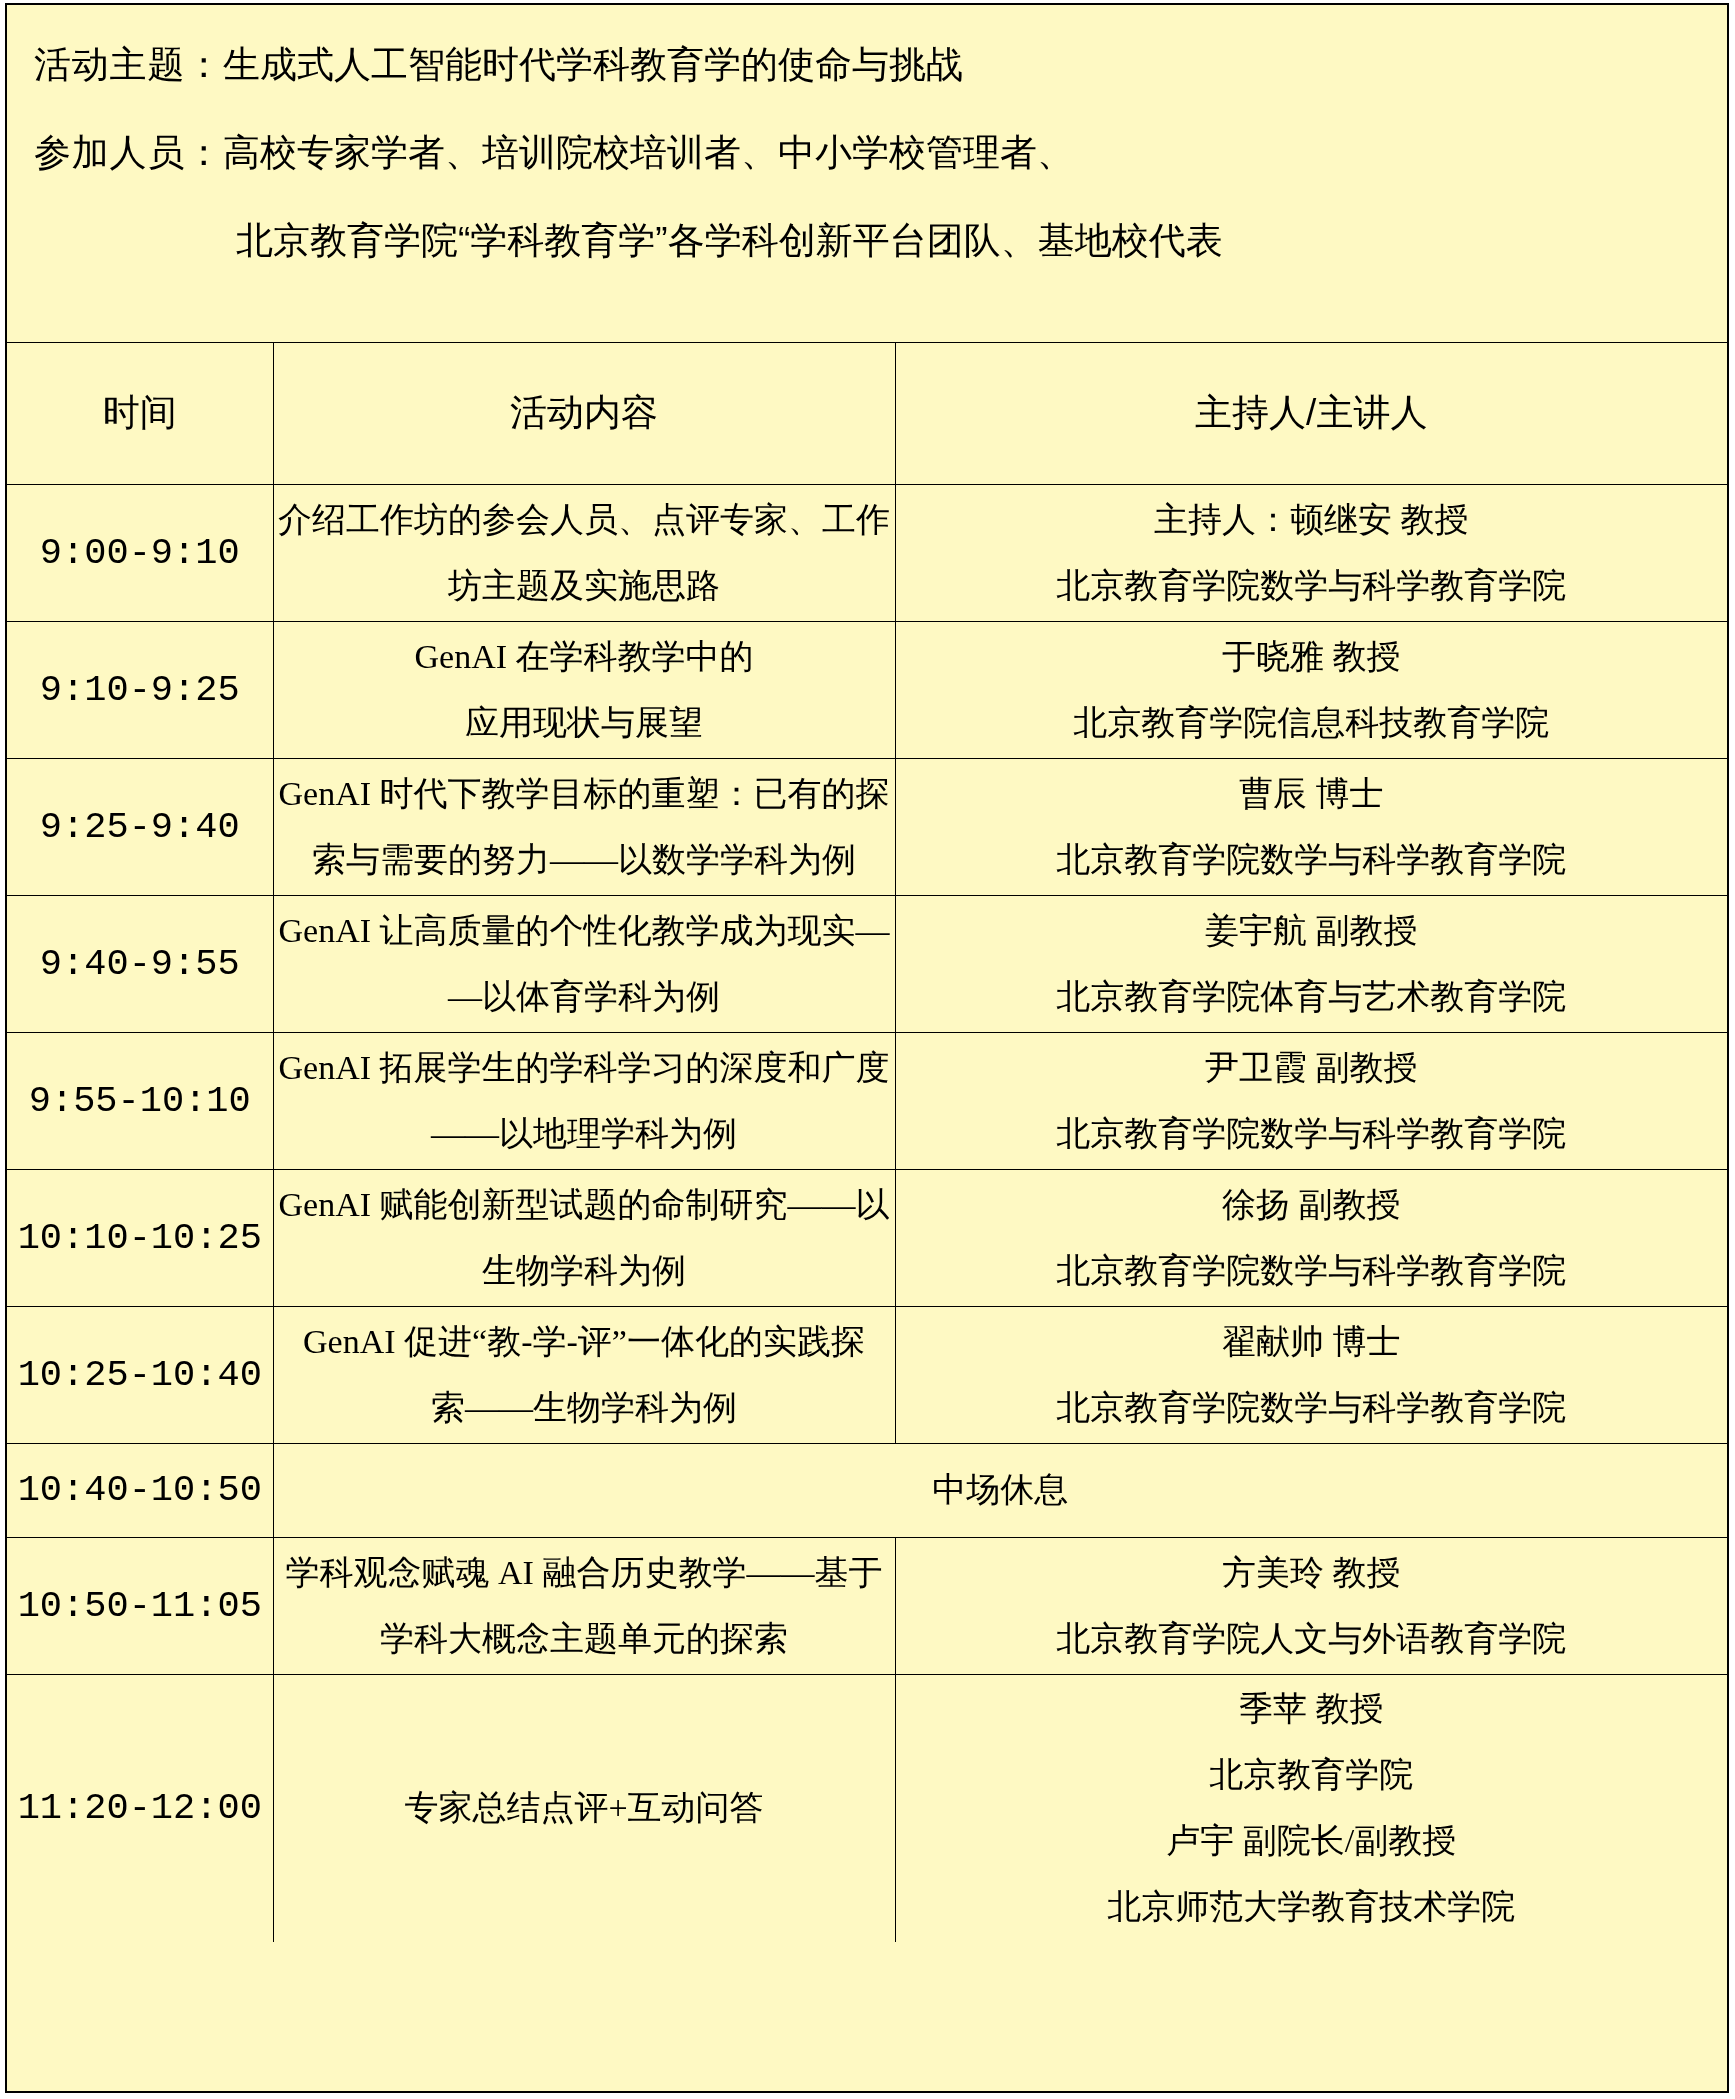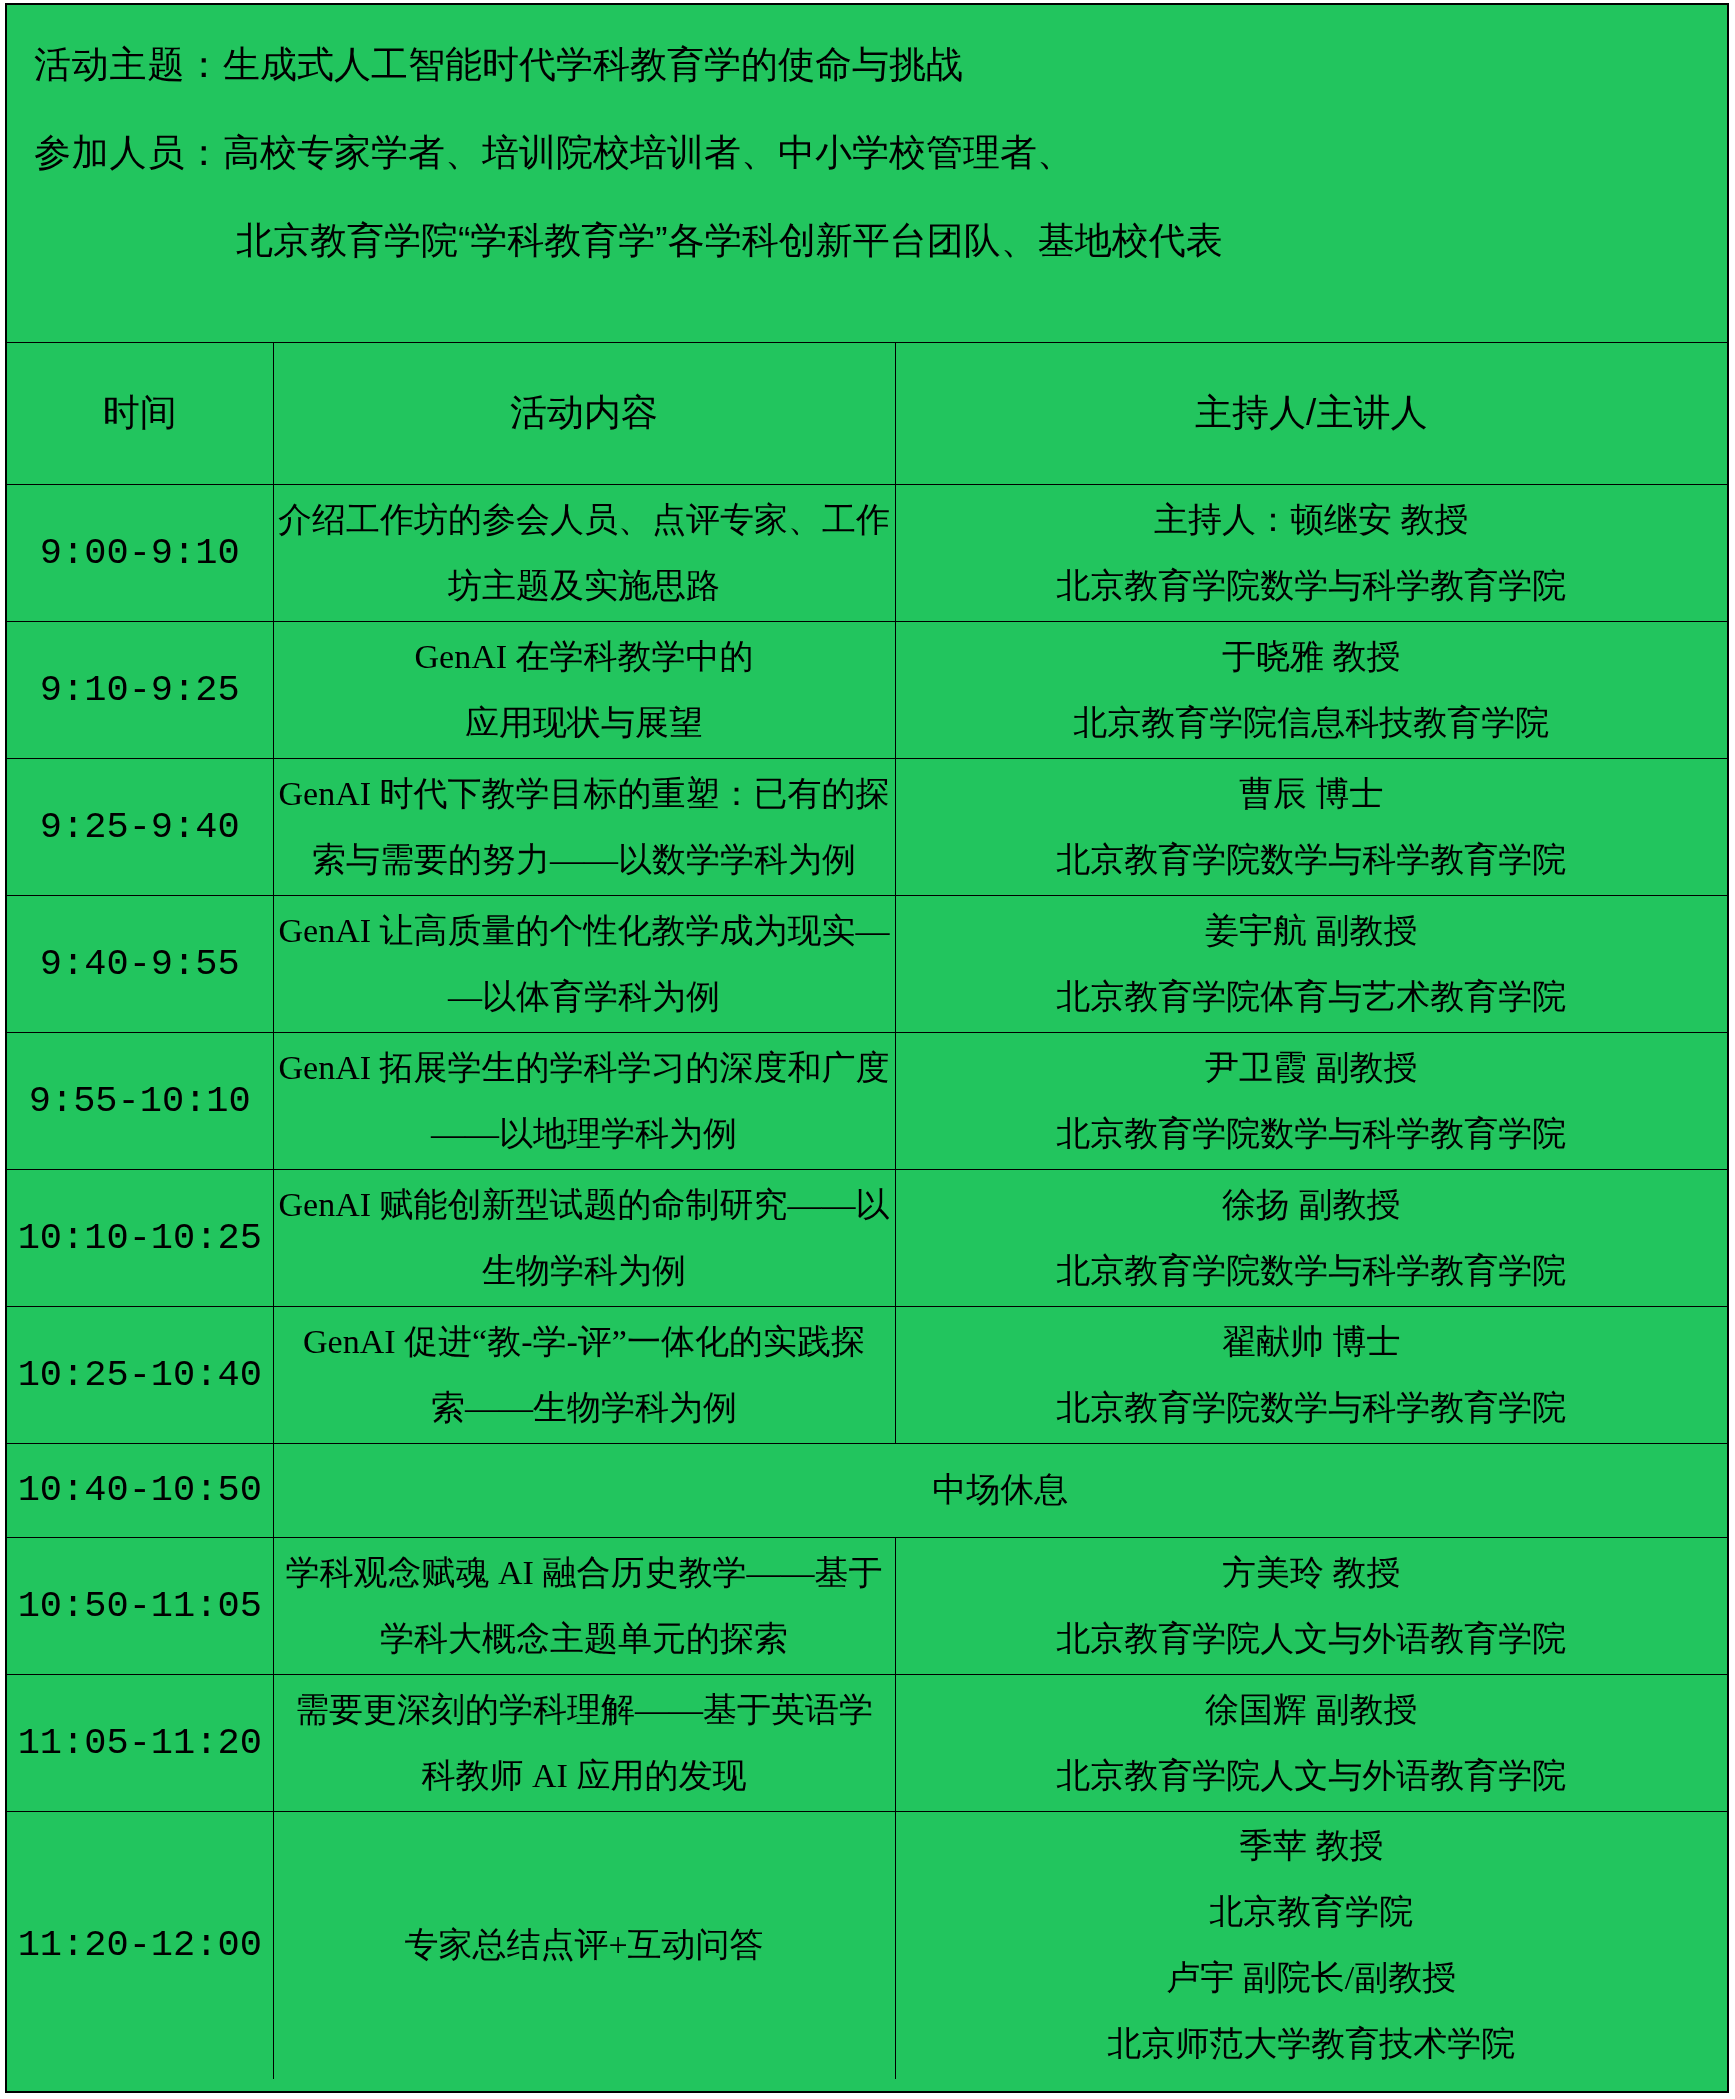--- a/index.html
+++ b/index.html
@@ -3,21 +3,21 @@
 <meta charset="utf-8">
 <style>
   html,body{margin:0;padding:0;background:#ffffff;}
   body{
     width:1736px;height:2100px;position:relative;
     font-family:"Liberation Serif", serif;color:#000;
     -webkit-font-smoothing:antialiased;
   }
   .sheet{
     position:absolute;left:5px;top:2.5px;width:1724px;height:2090px;
-    border:2.5px solid #000;box-sizing:border-box;background:#22c55e;
+    border:2.5px solid #000;box-sizing:border-box;background:#fef9c3;
   }
   
   .info{
     box-sizing:border-box;height:337px;padding:34px 17px 0 27px;
     font-family:"Liberation Sans", sans-serif;font-size:37px;font-weight:500;
   }
   .info-line{line-height:51px;margin-bottom:37px;white-space:nowrap;}
   .info-line.indent{padding-left:202px;}
   .info-label{letter-spacing:0.8px;}
   
@@ -122,27 +122,20 @@
         <td class="time-cell">10:40-10:50</td>
         <td class="merged-cell" colspan="2">中场休息</td>
       </tr>
       <tr>
         <td class="time-cell">10:50-11:05</td>
         <td class="content-cell">学科观念赋魂 AI 融合历史教学——基于
 学科大概念主题单元的探索</td>
         <td class="presenter-cell">方美玲 教授
 北京教育学院人文与外语教育学院</td>
       </tr>
-      <tr>
-        <td class="time-cell">11:05-11:20</td>
-        <td class="content-cell">需要更深刻的学科理解——基于英语学
-科教师 AI 应用的发现</td>
-        <td class="presenter-cell">徐国辉 副教授
-北京教育学院人文与外语教育学院</td>
-      </tr>
       <tr class="row-final">
         <td class="time-cell">11:20-12:00</td>
         <td class="content-cell">专家总结点评+互动问答</td>
         <td class="presenter-cell">季苹 教授
 北京教育学院
 卢宇 副院长/副教授
 北京师范大学教育技术学院</td>
       </tr>
     </tbody>
   </table>

